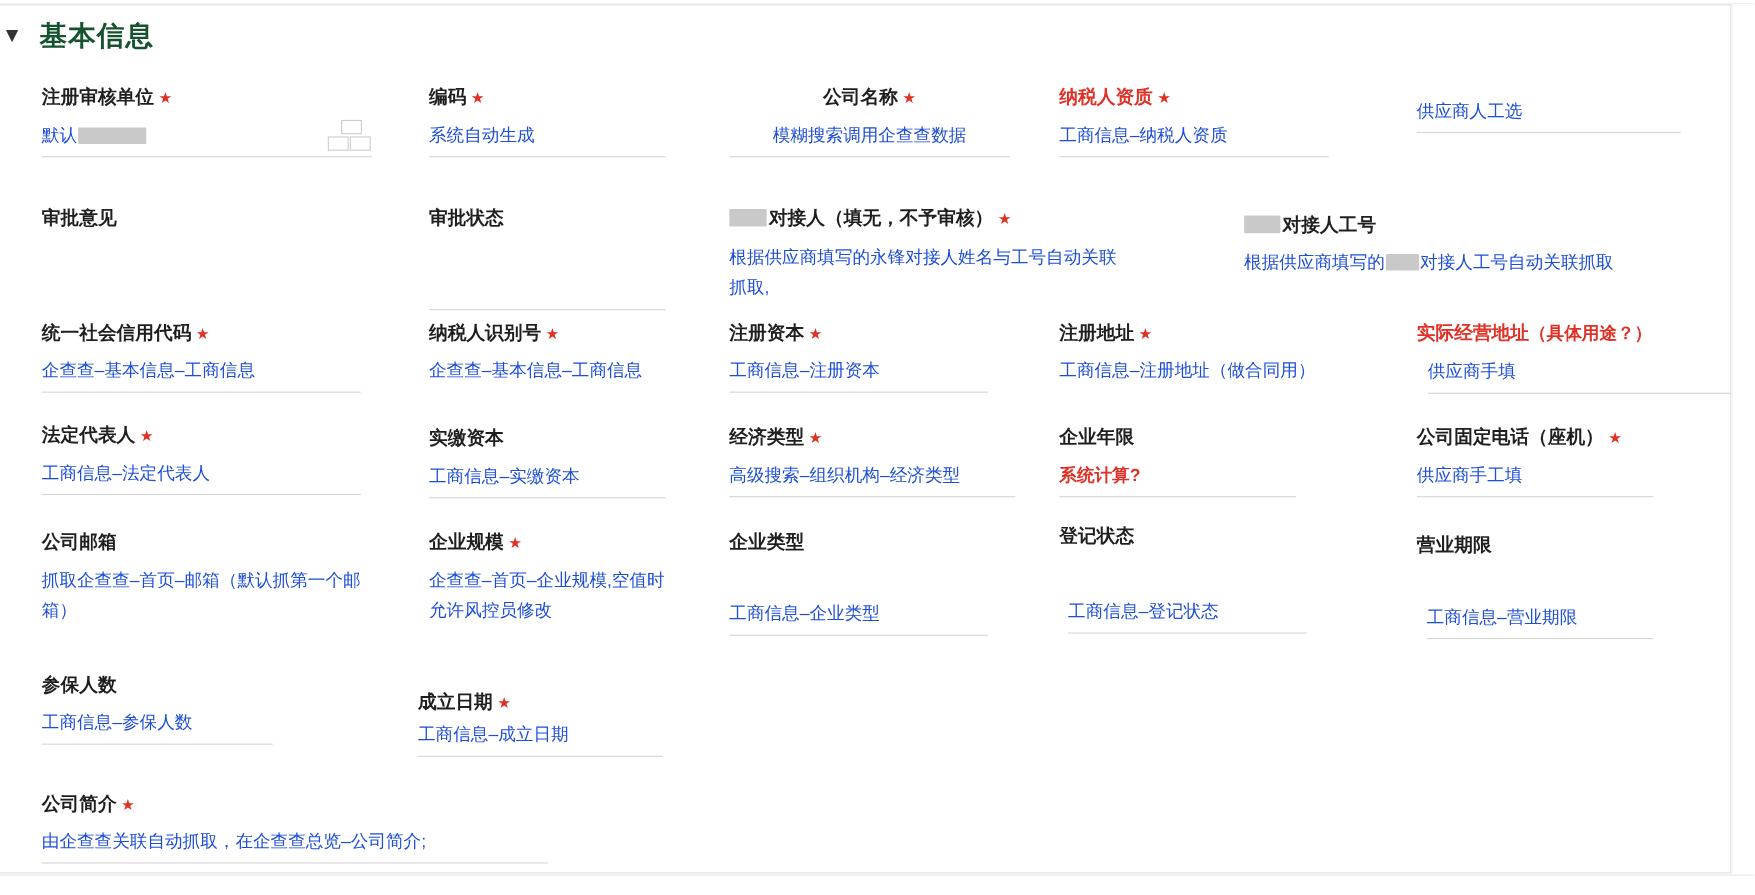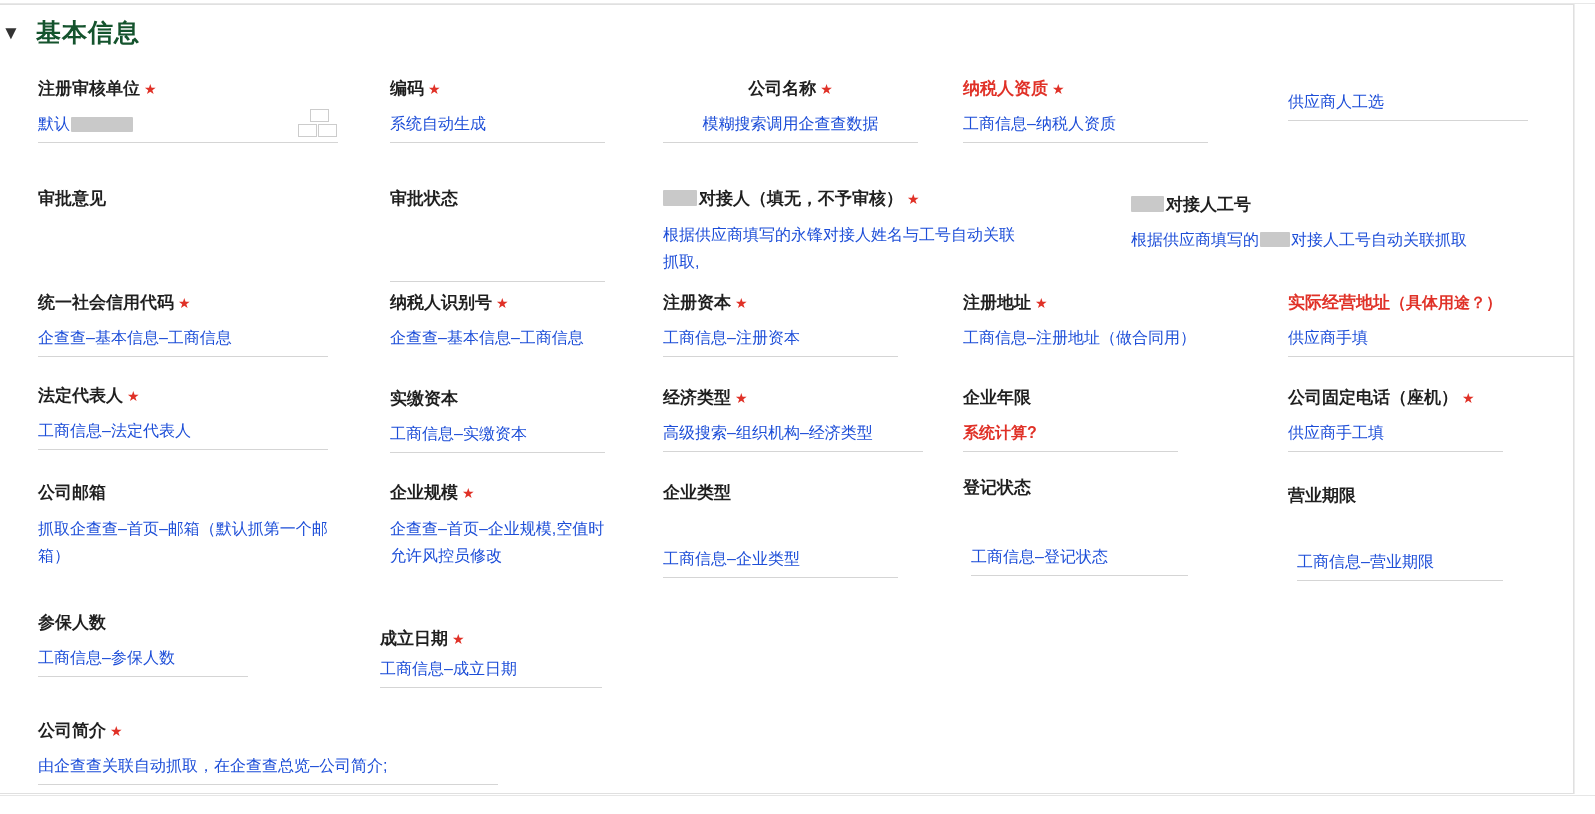--- a/index.html
+++ b/index.html
@@ -246,21 +246,21 @@
       <div class="field-input nowrap">工商信息–注册资本</div>
     </div>
 
     <div class="field" style="left:925px; top:222px; width:290px;">
       <div class="field-label"><span>注册地址</span><span class="req">★</span></div>
       <div class="field-input nowrap" style="border-bottom:none;">工商信息–注册地址（做合同用）</div>
     </div>
 
     <div class="field" style="left:1250px; top:222px; width:290px;">
       <div class="field-label red"><span>实际经营地址</span><span class="note-red">（具体用途？）</span></div>
-      <div class="field-input nowrap" style="">供应商手填</div>
+      <div class="field-input nowrap" style="margin-left:10px;">供应商手填</div>
     </div>
 
     <div class="field" style="left:0px; top:315px; width:290px;">
       <div class="field-label"><span>法定代表人</span><span class="req">★</span></div>
       <div class="field-input nowrap">工商信息–法定代表人</div>
     </div>
 
     <div class="field" style="left:352px; top:318px; width:215px;">
       <div class="field-label"><span>实缴资本</span></div>
       <div class="field-input nowrap">工商信息–实缴资本</div>

